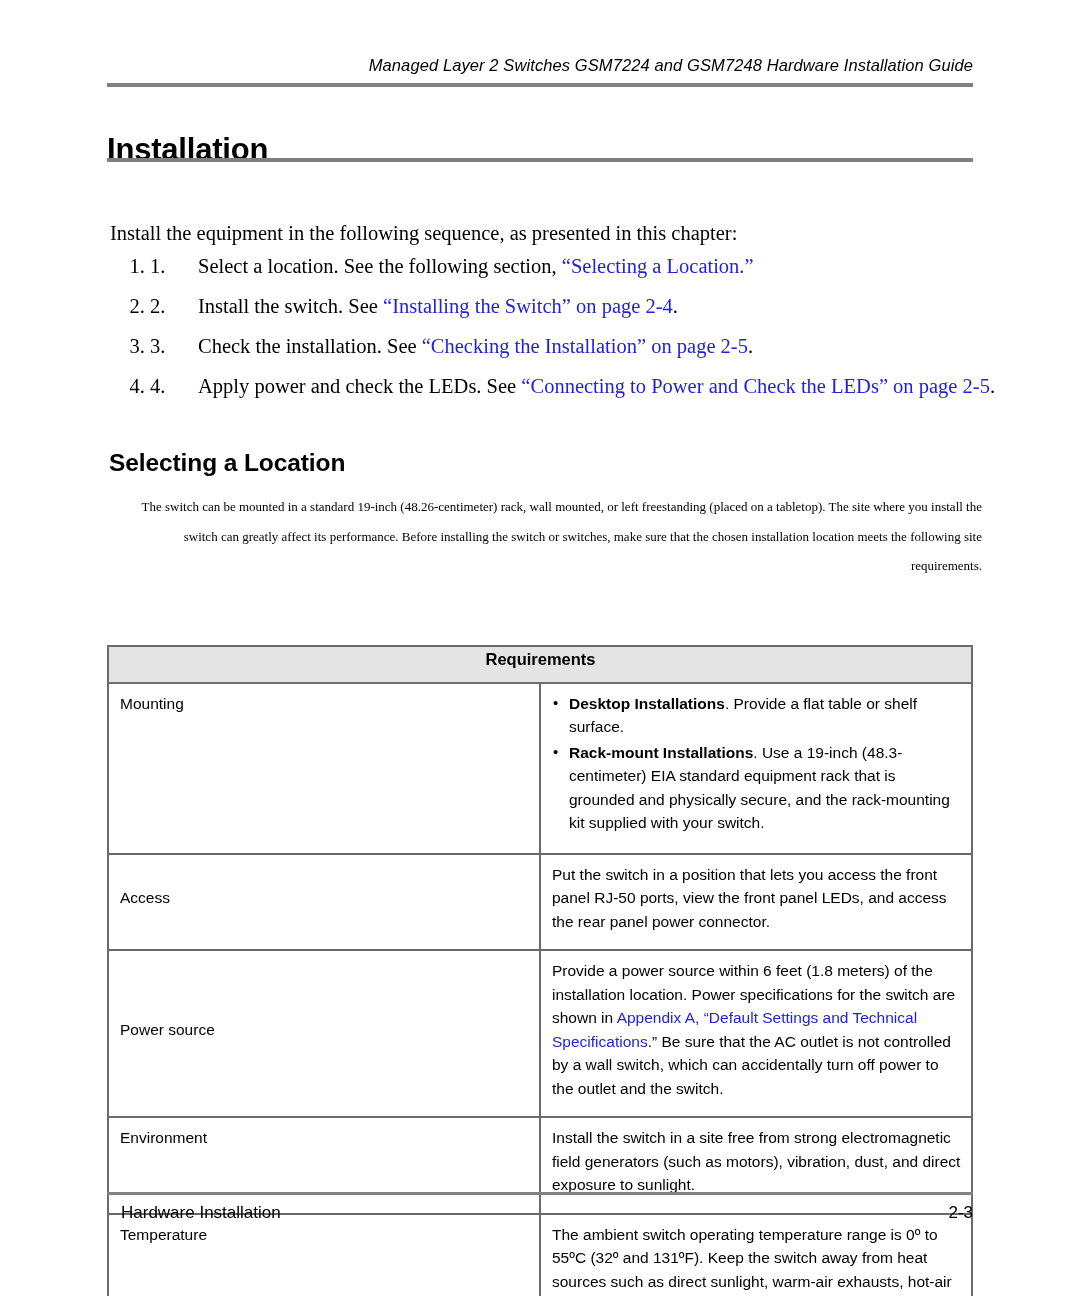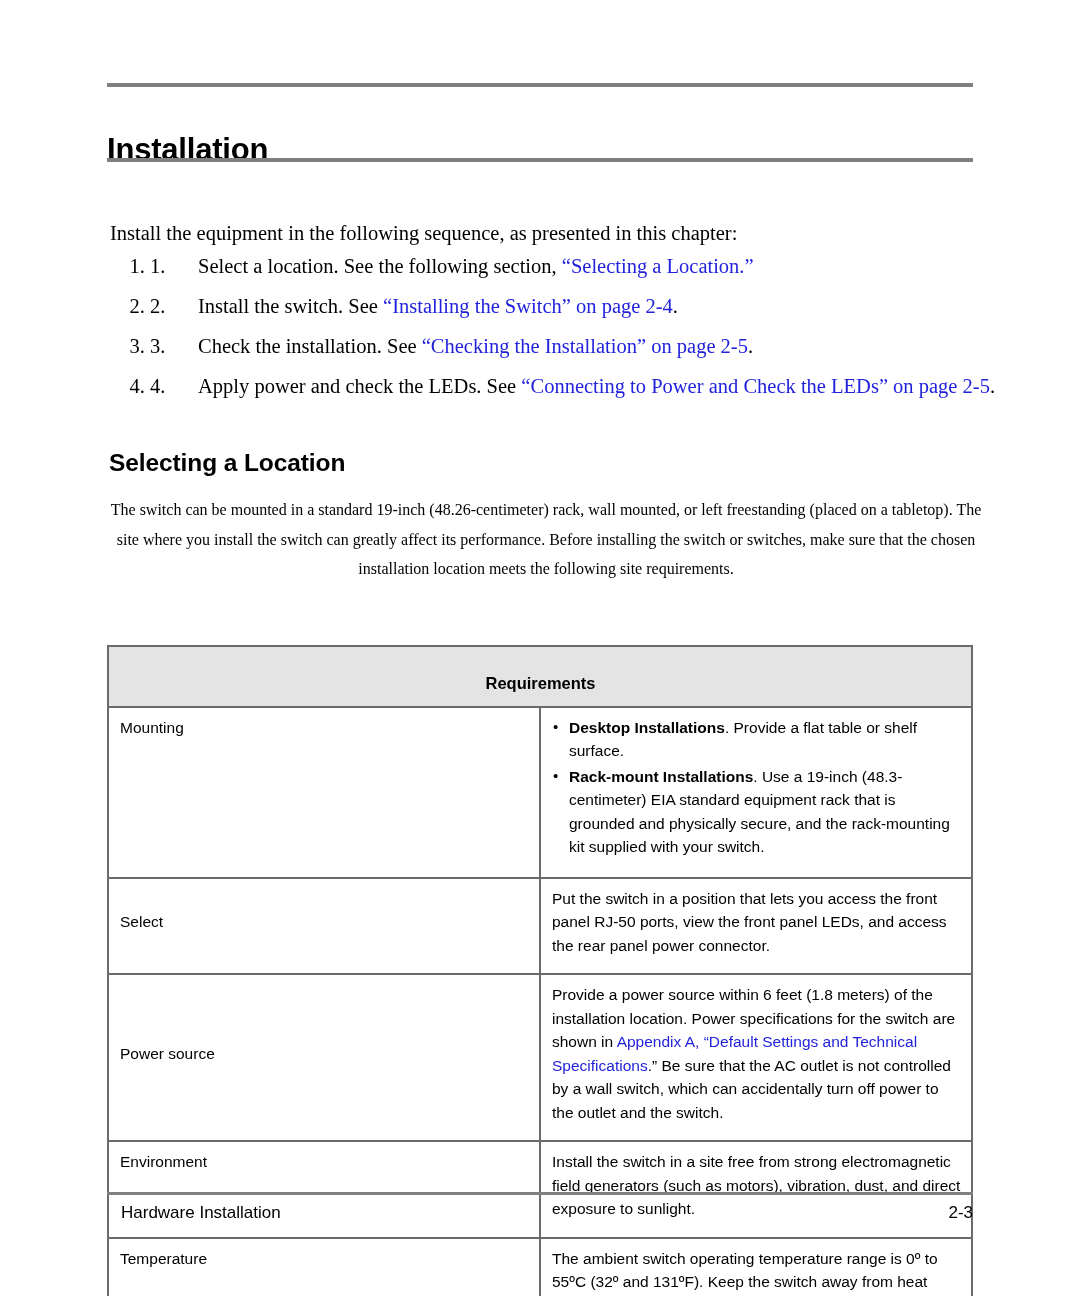--- a/index.html
+++ b/index.html
@@ -100,23 +100,23 @@
     letter-spacing: -0.1px;
     color: #000;
   }
 
   
   .body-para {
     position: absolute;
     left: 110px;
     top: 479px;
     width: 872px;
-    font-size: 16px;
+    font-size: 13px;
     line-height: 29.5px;
-    text-align: center;
+    text-align: right;
   }
 
   
   .table-caption {
     position: absolute;
     left: 108px;
     top: 608px;
     font-family: "Liberation Sans", sans-serif;
     font-weight: bold;
     font-size: 16.5px;
@@ -141,21 +141,21 @@
   .req-table td {
     border: 2px solid #6b6b6b;
     padding: 8px 10px 16px 11px;
     vertical-align: top;
     line-height: 23.5px;
   }
   .req-table thead th {
     background: #e4e4e4;
     font-weight: bold;
     font-size: 16.5px;
-    padding: 25px 10px 10px 11px;
+    padding: 1px 10px 10px 11px;
   }
   .req-table .col-label { width: 180px; }
   .req-table td.label-mid { vertical-align: middle; }
   .cell-list {
     list-style: none;
     margin: 0;
     padding: 0;
   }
   .cell-list li {
     position: relative;
@@ -202,20 +202,21 @@
     font-weight: bold;
     font-size: 16px;
     color: #000;
   }
 </style>
 </head>
 <body>
 
 <div class="page">
 
+  <div class="running-header">Managed Layer 2 Switches GSM7224 and GSM7248 Hardware Installation Guide</div>
   <div class="rule rule-top"></div>
 
   <h1 class="chapter-title">Installation</h1>
   <div class="rule rule-title"></div>
 
   <p class="intro">Install the equipment in the following sequence, as presented in this chapter:</p>
 
   <ol class="steps">
     <li class="step">
       <span class="num">1.</span><span>Select a location. See the following section, </span><a class="lnk">“Selecting a Location.”</a><span></span>
@@ -245,21 +246,21 @@
       <tr>
         <td class="col-label">Mounting</td>
         <td>
           <ul class="cell-list">
             <li><b>Desktop Installations</b><span>. Provide a flat table or shelf surface.</span></li>
             <li><b>Rack-mount Installations</b><span>. Use a 19-inch (48.3-centimeter) EIA standard equipment rack that is grounded and physically secure, and the rack-mounting kit supplied with your switch.</span></li>
           </ul>
         </td>
       </tr>
       <tr>
-        <td class="col-label label-mid">Select</td>
+        <td class="col-label label-mid">Access</td>
         <td>Put the switch in a position that lets you access the front panel RJ-50 ports, view the front panel LEDs, and access the rear panel power connector.</td>
       </tr>
       <tr>
         <td class="col-label label-mid">Power source</td>
         <td><span>Provide a power source within 6 feet (1.8 meters) of the installation location. Power specifications for the switch are shown in </span><a class="lnk">Appendix A, “Default Settings and Technical Specifications</a><span>.” Be sure that the AC outlet is not controlled by a wall switch, which can accidentally turn off power to the outlet and the switch.</span></td>
       </tr>
       <tr>
         <td class="col-label">Environment</td>
         <td>Install the switch in a site free from strong electromagnetic field generators (such as motors), vibration, dust, and direct exposure to sunlight.</td>
       </tr>

